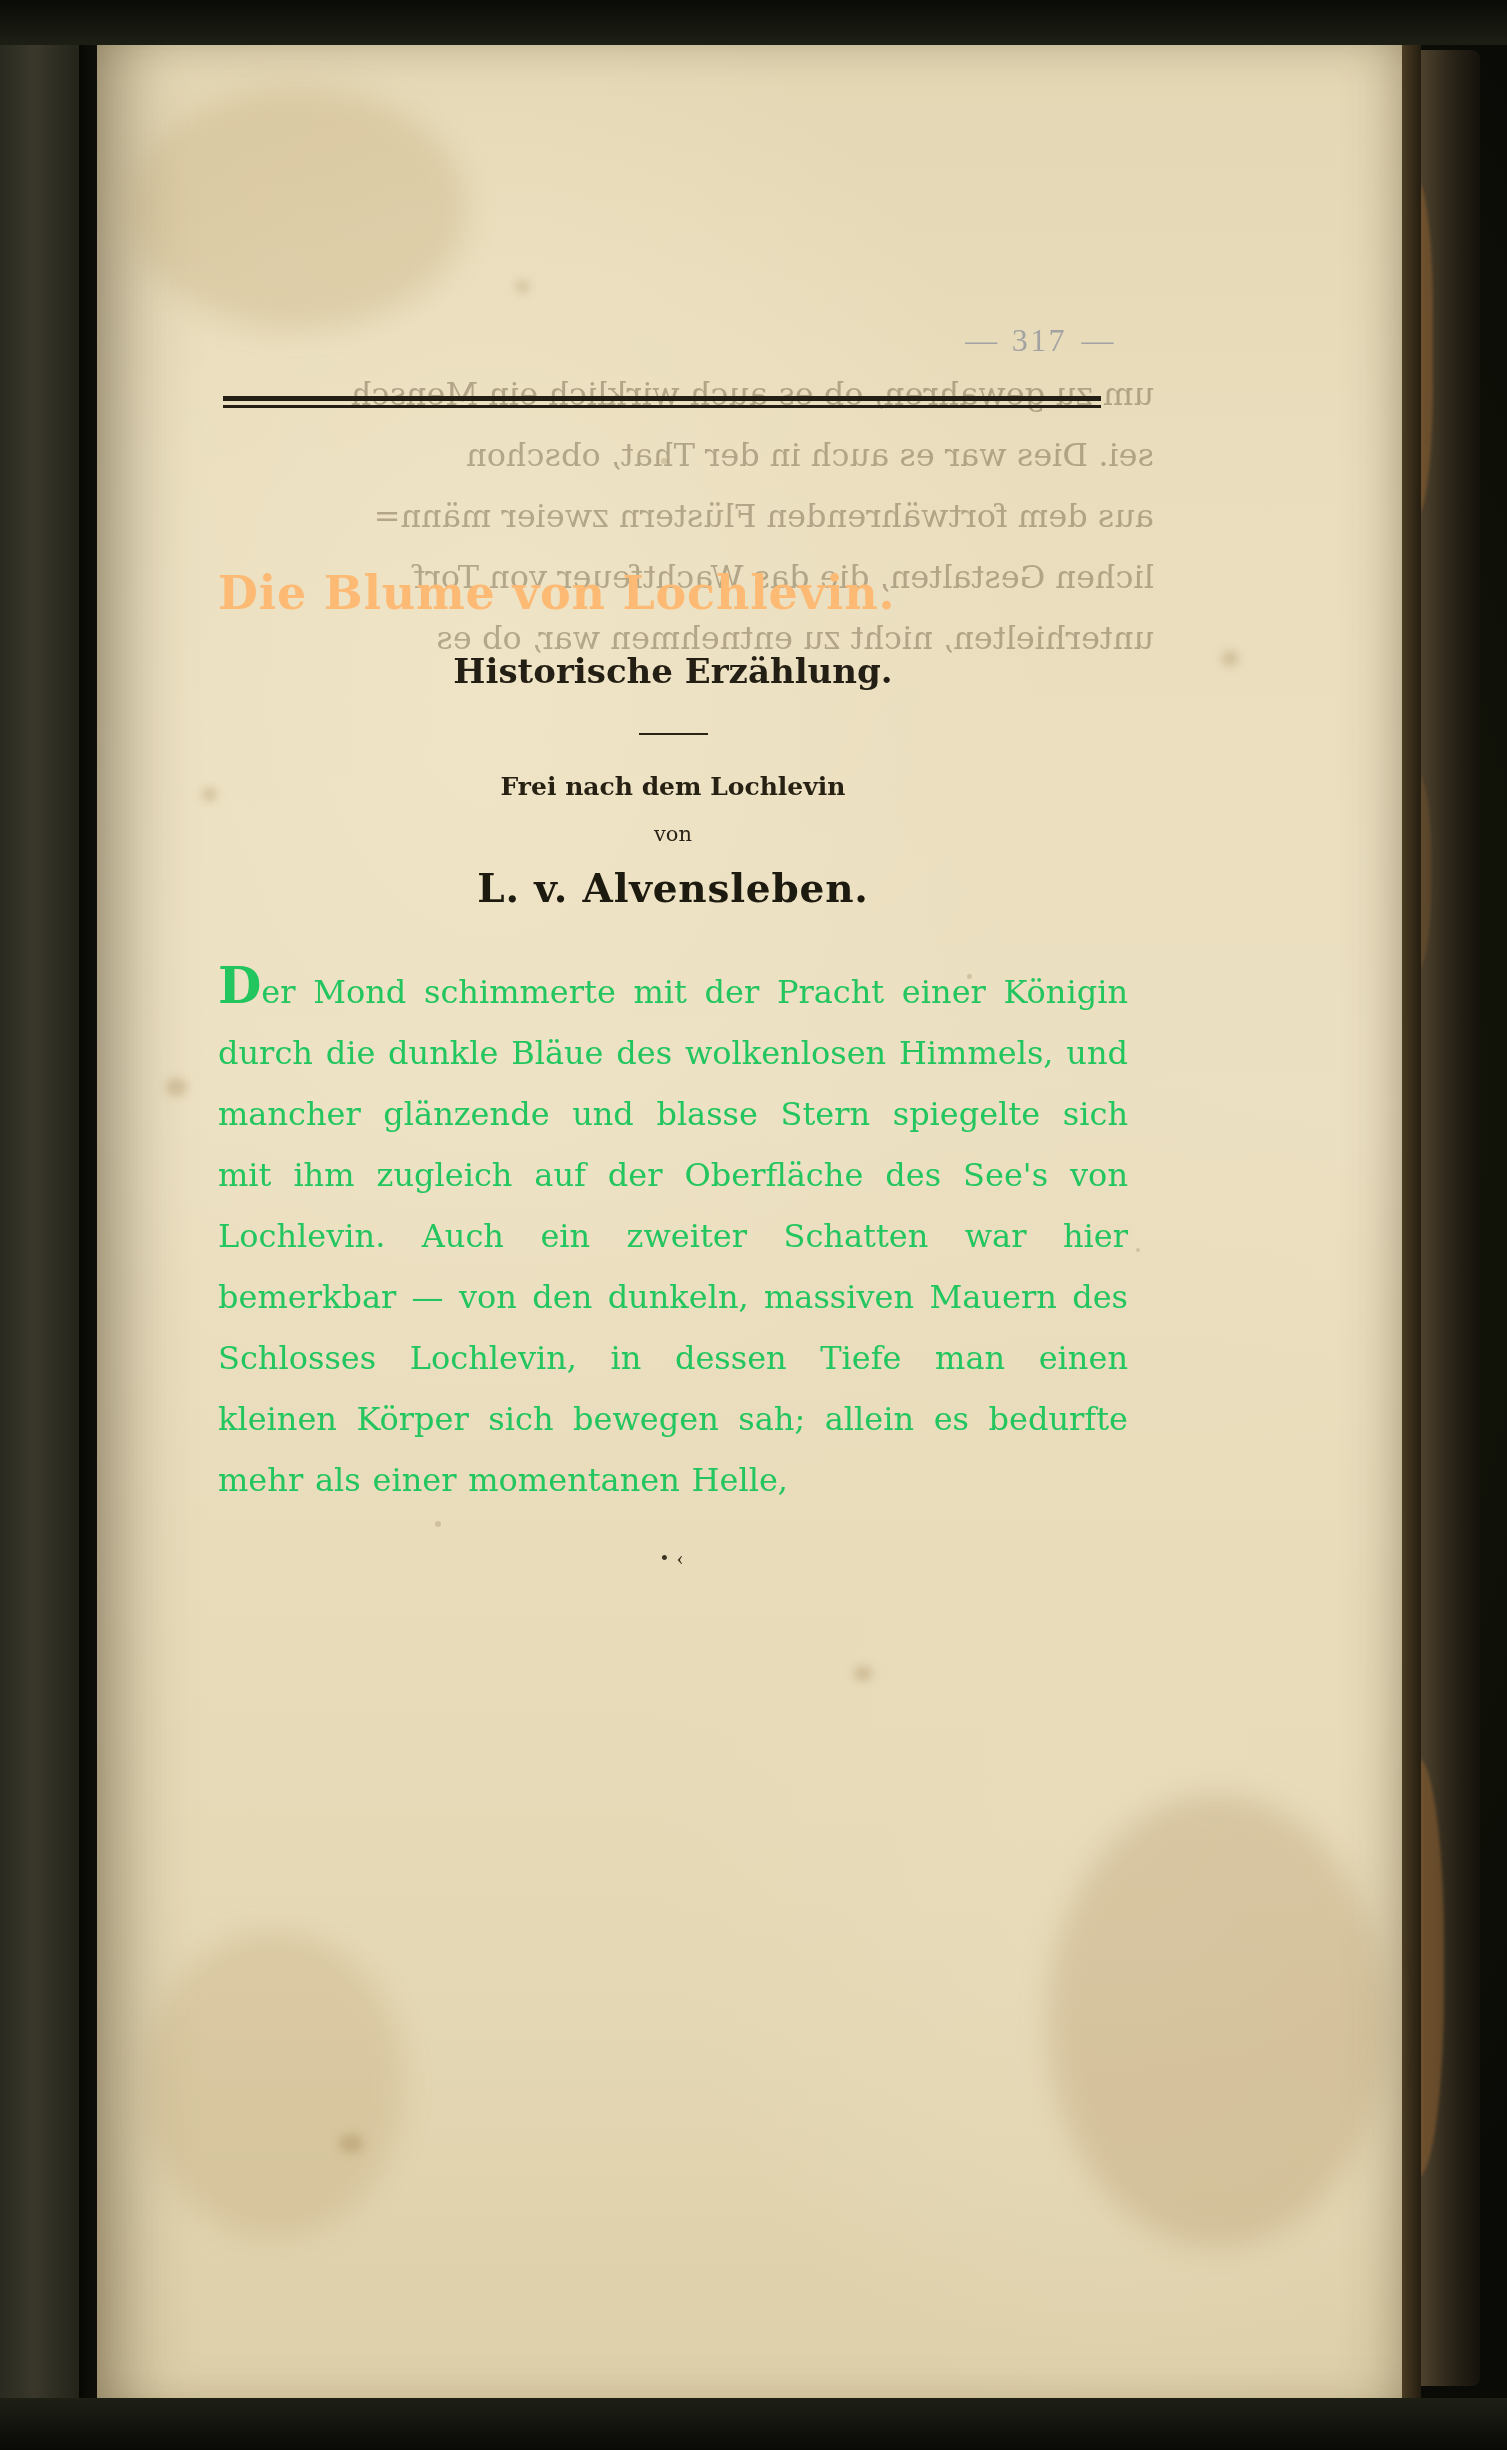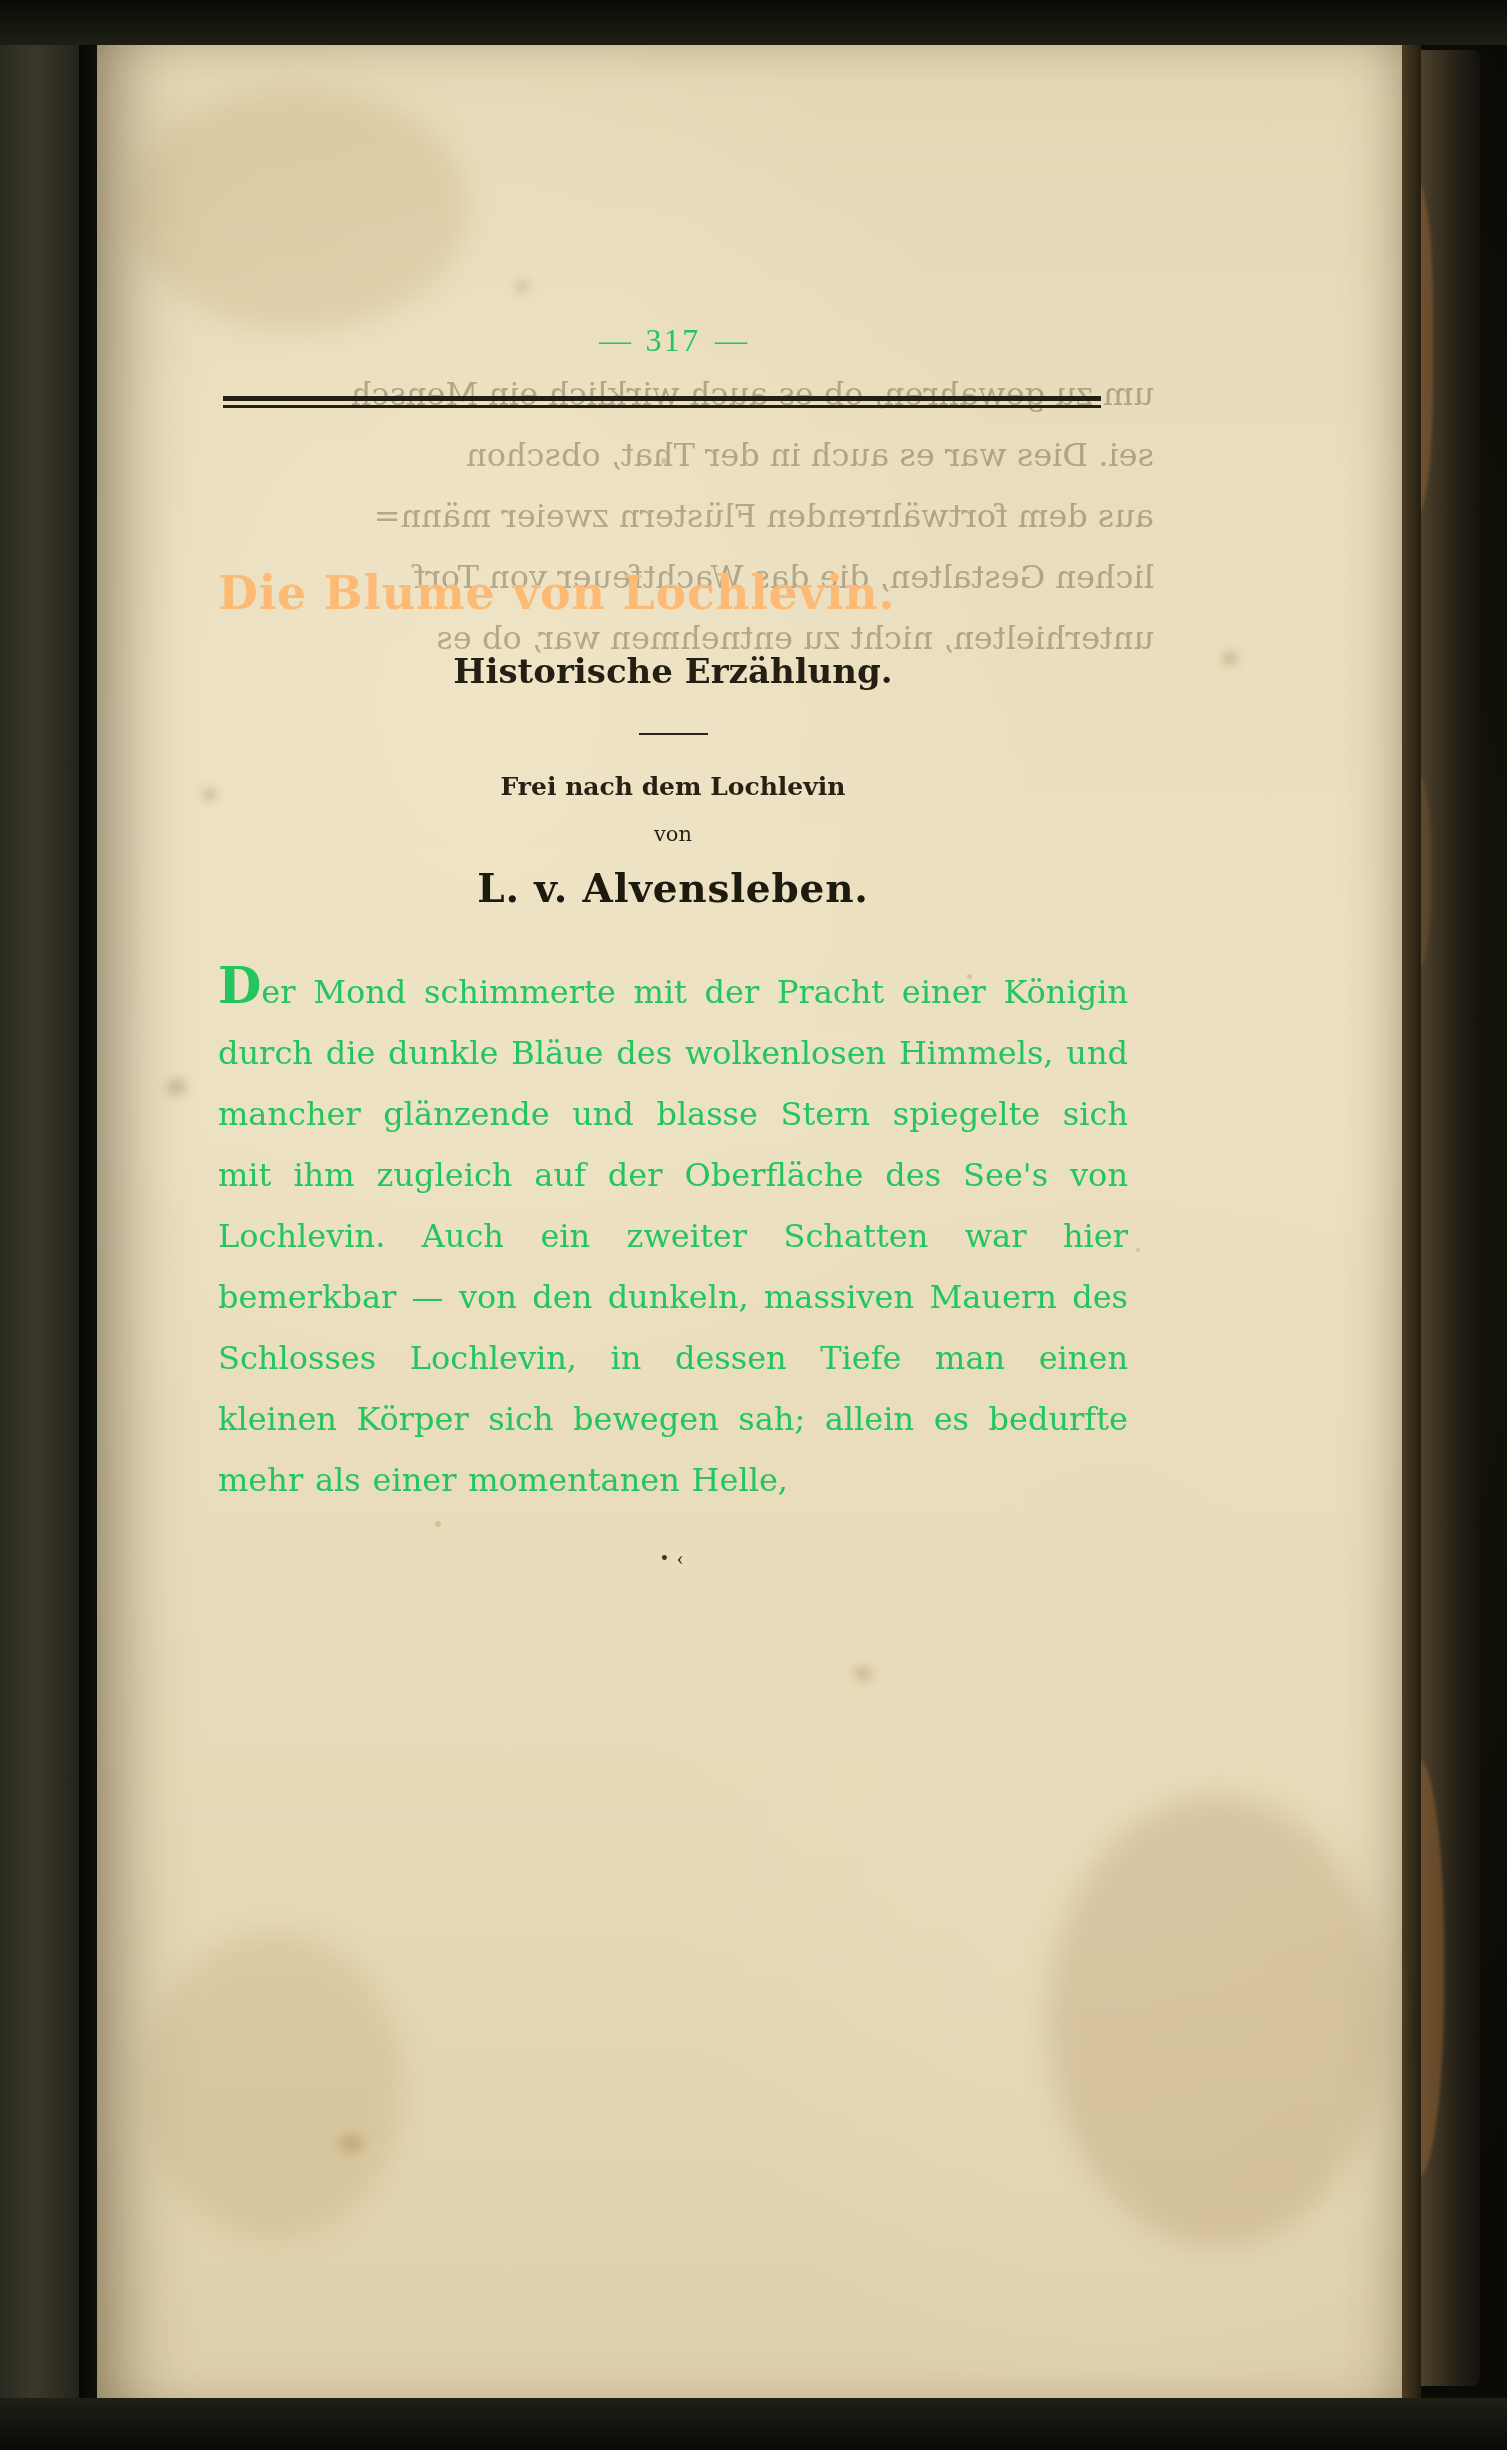--- a/index.html
+++ b/index.html
@@ -119,24 +119,24 @@
 
   
   .textblock {
     position: absolute;
     left: 218px;
     top: 322px;
     width: 910px;
     color: #221d12;
   }
   .folio {
-    text-align: center;
+    text-align: right;
     font-size: 32px;
     letter-spacing: 2.4px;
-    color: #22c55e;
+    color: #a3a3a3;
     margin-bottom: 37px;
     font-family: "Liberation Serif", serif;
   }
   .folio .dash { letter-spacing: 0; padding: 0 14.5px; }
 
   .rule-double {
     width: 878px;
     margin: 0 0 0 4.8px;
     border-top: 5.6px solid #241f14;
     border-bottom: 3.2px solid #241f14;

